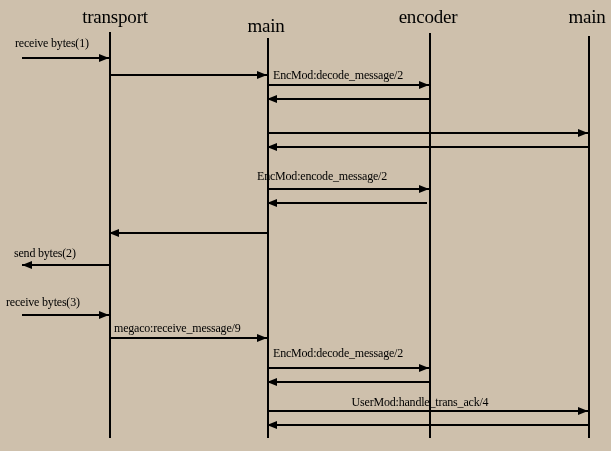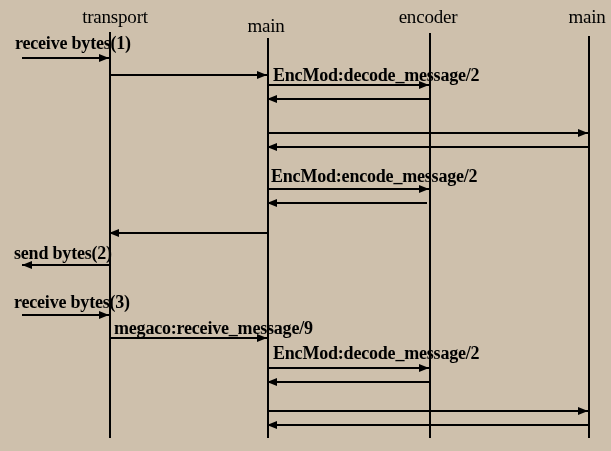--- a/index.html
+++ b/index.html
@@ -39,25 +39,24 @@
     position: absolute;
     width: 0; height: 0;
     top: -3px;
     border-top: 4px solid transparent;
     border-bottom: 4px solid transparent;
   }
   .head.right { right: 0; border-left: 10px solid #000; }
   .head.left  { left: 0;  border-right: 10px solid #000; }
   .mlabel {
     position: absolute;
-    font-size: 18px;
+    font-size: 12px;
     line-height: 13px;
     white-space: nowrap;
     letter-spacing: -0.2px;
-    font-weight: bold;
   }
   .mlabel.center { transform: translateX(-50%); }
 </style>
 </head>
 <body>
 
 <div class="canvas">
 
   <div class="plabel" style="left:115px; top:10px;">transport</div>
   <div class="plabel" style="left:266px; top:19px;">main</div>
@@ -94,21 +93,21 @@
   <div class="msg" style="left:267px; top:132px; width:321px;">
     <div class="shaft"></div>
     <div class="head right"></div>
   </div>
 
   <div class="msg" style="left:267px; top:146px; width:321px;">
     <div class="shaft"></div>
     <div class="head left"></div>
   </div>
 
-  <div class="mlabel" style="left:271px; top:170px;">EncMod:encode_message/2</div>
+  <div class="mlabel" style="left:257px; top:170px;">EncMod:encode_message/2</div>
   <div class="msg" style="left:267px; top:188px; width:162px;">
     <div class="shaft"></div>
     <div class="head right"></div>
   </div>
 
   <div class="msg" style="left:267px; top:202px; width:160px;">
     <div class="shaft"></div>
     <div class="head left"></div>
   </div>
 
@@ -116,21 +115,21 @@
     <div class="shaft"></div>
     <div class="head left"></div>
   </div>
 
   <div class="mlabel" style="left:14px; top:247px;">send bytes(2)</div>
   <div class="msg" style="left:22px; top:264px; width:87px;">
     <div class="shaft"></div>
     <div class="head left"></div>
   </div>
 
-  <div class="mlabel" style="left:14px; top:296px;text-align:center;">receive bytes(3)</div>
+  <div class="mlabel" style="left:6px; top:296px;text-align:center;">receive bytes(3)</div>
   <div class="msg" style="left:22px; top:314px; width:87px;">
     <div class="shaft"></div>
     <div class="head right"></div>
   </div>
 
   <div class="mlabel" style="left:114px; top:322px;">megaco:receive_message/9</div>
   <div class="msg" style="left:109px; top:337px; width:158px;">
     <div class="shaft"></div>
     <div class="head right"></div>
   </div>
@@ -139,20 +138,21 @@
   <div class="msg" style="left:267px; top:367px; width:162px;">
     <div class="shaft"></div>
     <div class="head right"></div>
   </div>
 
   <div class="msg" style="left:267px; top:381px; width:162px;">
     <div class="shaft"></div>
     <div class="head left"></div>
   </div>
 
+  <div class="mlabel center" style="left:420px; top:396px;">UserMod:handle_trans_ack/4</div>
   <div class="msg" style="left:267px; top:410px; width:321px;">
     <div class="shaft"></div>
     <div class="head right"></div>
   </div>
 
   <div class="msg" style="left:267px; top:424px; width:321px;">
     <div class="shaft"></div>
     <div class="head left"></div>
   </div>
 

